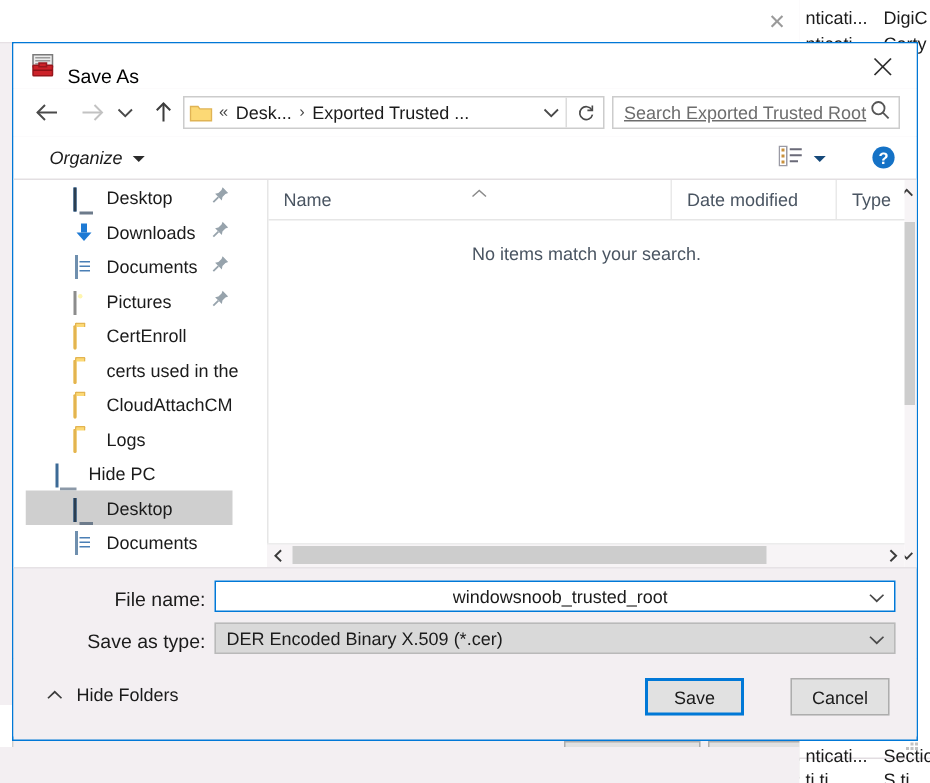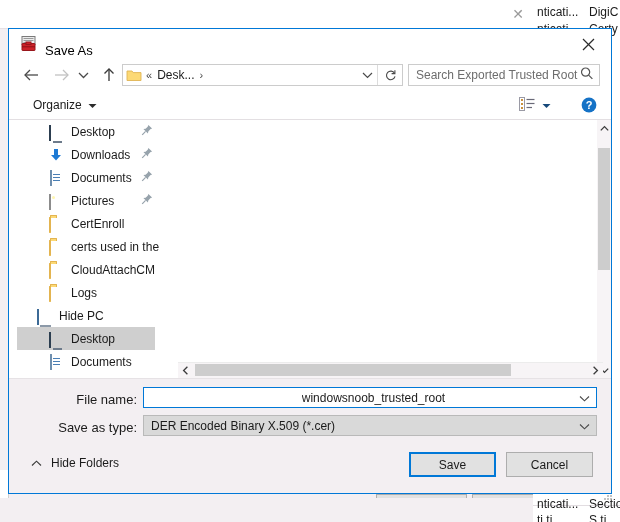--- a/index.html
+++ b/index.html
@@ -148,38 +148,39 @@
   }
   .searchbox {
     position: absolute; left: 399px; top: 5px;
     width: 192px; height: 22px;
     background: #ffffff;
     border: 1px solid #cccccc;
     box-sizing: border-box;
     display: flex; align-items: center;
   }
   .search-placeholder {
-    margin-left: 7px; font-size: 12px; color: #6d6d6d; white-space: nowrap;
+    margin-left: 7px; font-size: 12px; color: #6d6d6d; white-space: nowrap; text-decoration: underline;
   }
   .search-icon {
     position: absolute; right: 4px; top: 50%; transform: translateY(-50%);
   }
 
   
   .cmdbar {
     position: relative;
     height: 28px;
     background: #ffffff;
     border-bottom: 1px solid #e3dfe2;
   }
   .cmd-item {
     position: absolute; top: 0; height: 28px;
     display: flex; align-items: center;
     font-size: 12px; color: #1b1b1b;
     padding: 0 6px;
+    font-style: italic;
   }
   .cmd-organize { left: 18px; }
   .cmd-newfolder { left: 112px; }
   .cmd-caret { margin-left: 6px; }
   .cmd-view {
     position: absolute; right: 56px; top: 0; height: 28px;
     display: flex; align-items: center; gap: 7px; padding: 0 4px;
   }
   .cmd-help {
     position: absolute; right: 14px; top: 6px; width: 16px; height: 16px;
@@ -391,21 +392,21 @@
     height: 52px;
     background: #f3eff2;
   }
   .hide-folders {
     position: absolute; left: 22px; top: 17px;
     display: flex; align-items: center; gap: 9px;
     font-size: 12px; color: #1b1b1b;
   }
   .btn {
     position: absolute; top: 13px;
-    width: 87px; height: 25px;
+    width: 66px; height: 25px;
     box-sizing: border-box;
     font-family: "Liberation Sans", sans-serif;
     font-size: 12px; color: #1b1b1b;
     background: #e1e1e1;
     border: 1px solid #adadad;
     display: flex; align-items: center; justify-content: center;
     cursor: default;
   }
   .btn-save { right: 115px; border: 2px solid #0078d7; }
   .btn-cancel { right: 18px; }
@@ -501,20 +502,21 @@
 
     <div class="addressbar">
       <span class="addr-folder-icon">
         <svg width="16" height="14" viewBox="0 0 16 14">
           <path d="M1 3 L6 3 L7.2 4.6 L15 4.6 L15 12.5 L1 12.5 Z" fill="#fcd975" stroke="#e0b455" stroke-width="0.9"></path>
         </svg>
       </span>
       <span class="addr-chevrons">«</span>
       <span class="addr-crumb">Desk...</span>
       <span class="addr-sep">›</span>
+      <span class="addr-crumb">Exported Trusted ...</span>
       <div class="addr-dropdown">
         <svg width="11" height="8" viewBox="0 0 11 8">
           <path d="M1 2 L5.5 6.5 L10 2" fill="none" stroke="#4a4a4a" stroke-width="1.2"></path>
         </svg>
       </div>
       <div class="addr-refresh">
         <svg width="13" height="13" viewBox="0 0 13 13">
           <path d="M10.5 4.2 A4.3 4.3 0 1 0 11 7.4" fill="none" stroke="#4a4a4a" stroke-width="1.1"></path>
           <path d="M10.9 1.3 L10.9 4.6 L7.6 4.6" fill="none" stroke="#4a4a4a" stroke-width="1.1"></path>
         </svg>
@@ -647,20 +649,33 @@
       <div class="vscroll-thumb"></div>
       <div class="vscroll-down">
         <svg width="9" height="7" viewBox="0 0 9 7">
             <path d="M0.8 1.6 L4.5 5.4 L8.2 1.6" fill="none" stroke="#3c3c3c" stroke-width="1.3"></path>
           </svg>
       </div>
     </div>
 
     <div class="splitter"></div>
 
+    <div class="listpane">
+      <div class="col-header">
+        <div class="col col-name">Name</div>
+        <div class="sort-caret">
+          <svg width="11" height="6" viewBox="0 0 11 6">
+              <path d="M1 5 L5.5 1 L10 5" fill="none" stroke="#8a8a8a" stroke-width="1"></path>
+            </svg>
+        </div>
+        <div class="col col-date sep">Date modified</div>
+        <div class="col col-type sep">Type</div>
+      </div>
+      <div class="empty-msg">No items match your search.</div>
+    </div>
 
     <div class="hscroll">
       <div class="hscroll-left">
         <svg width="7" height="9" viewBox="0 0 7 9">
             <path d="M5.4 0.8 L1.6 4.5 L5.4 8.2" fill="none" stroke="#3c3c3c" stroke-width="1.3"></path>
           </svg>
       </div>
       <div class="hscroll-thumb"></div>
       <div class="hscroll-right">
         <svg width="7" height="9" viewBox="0 0 7 9">

